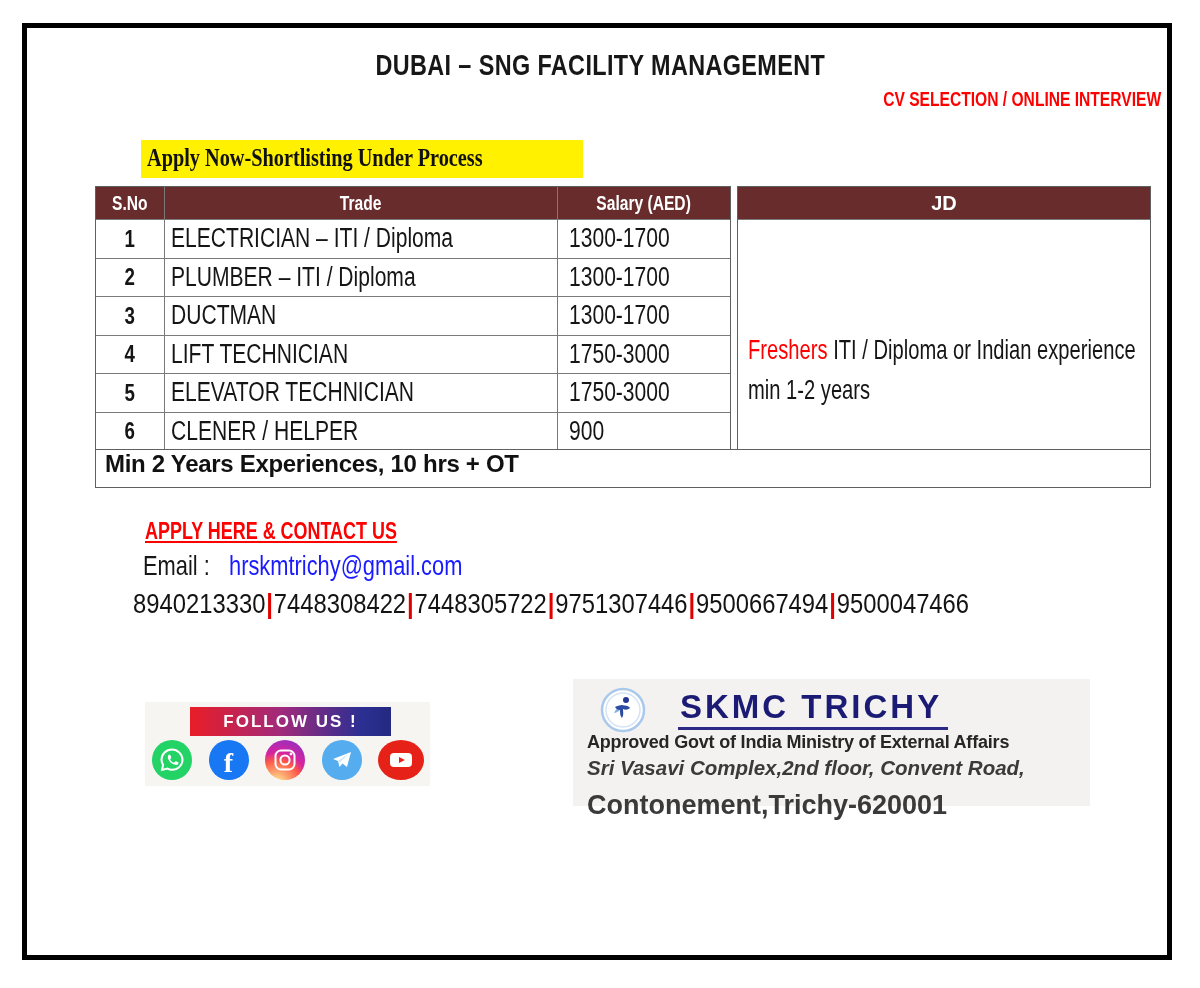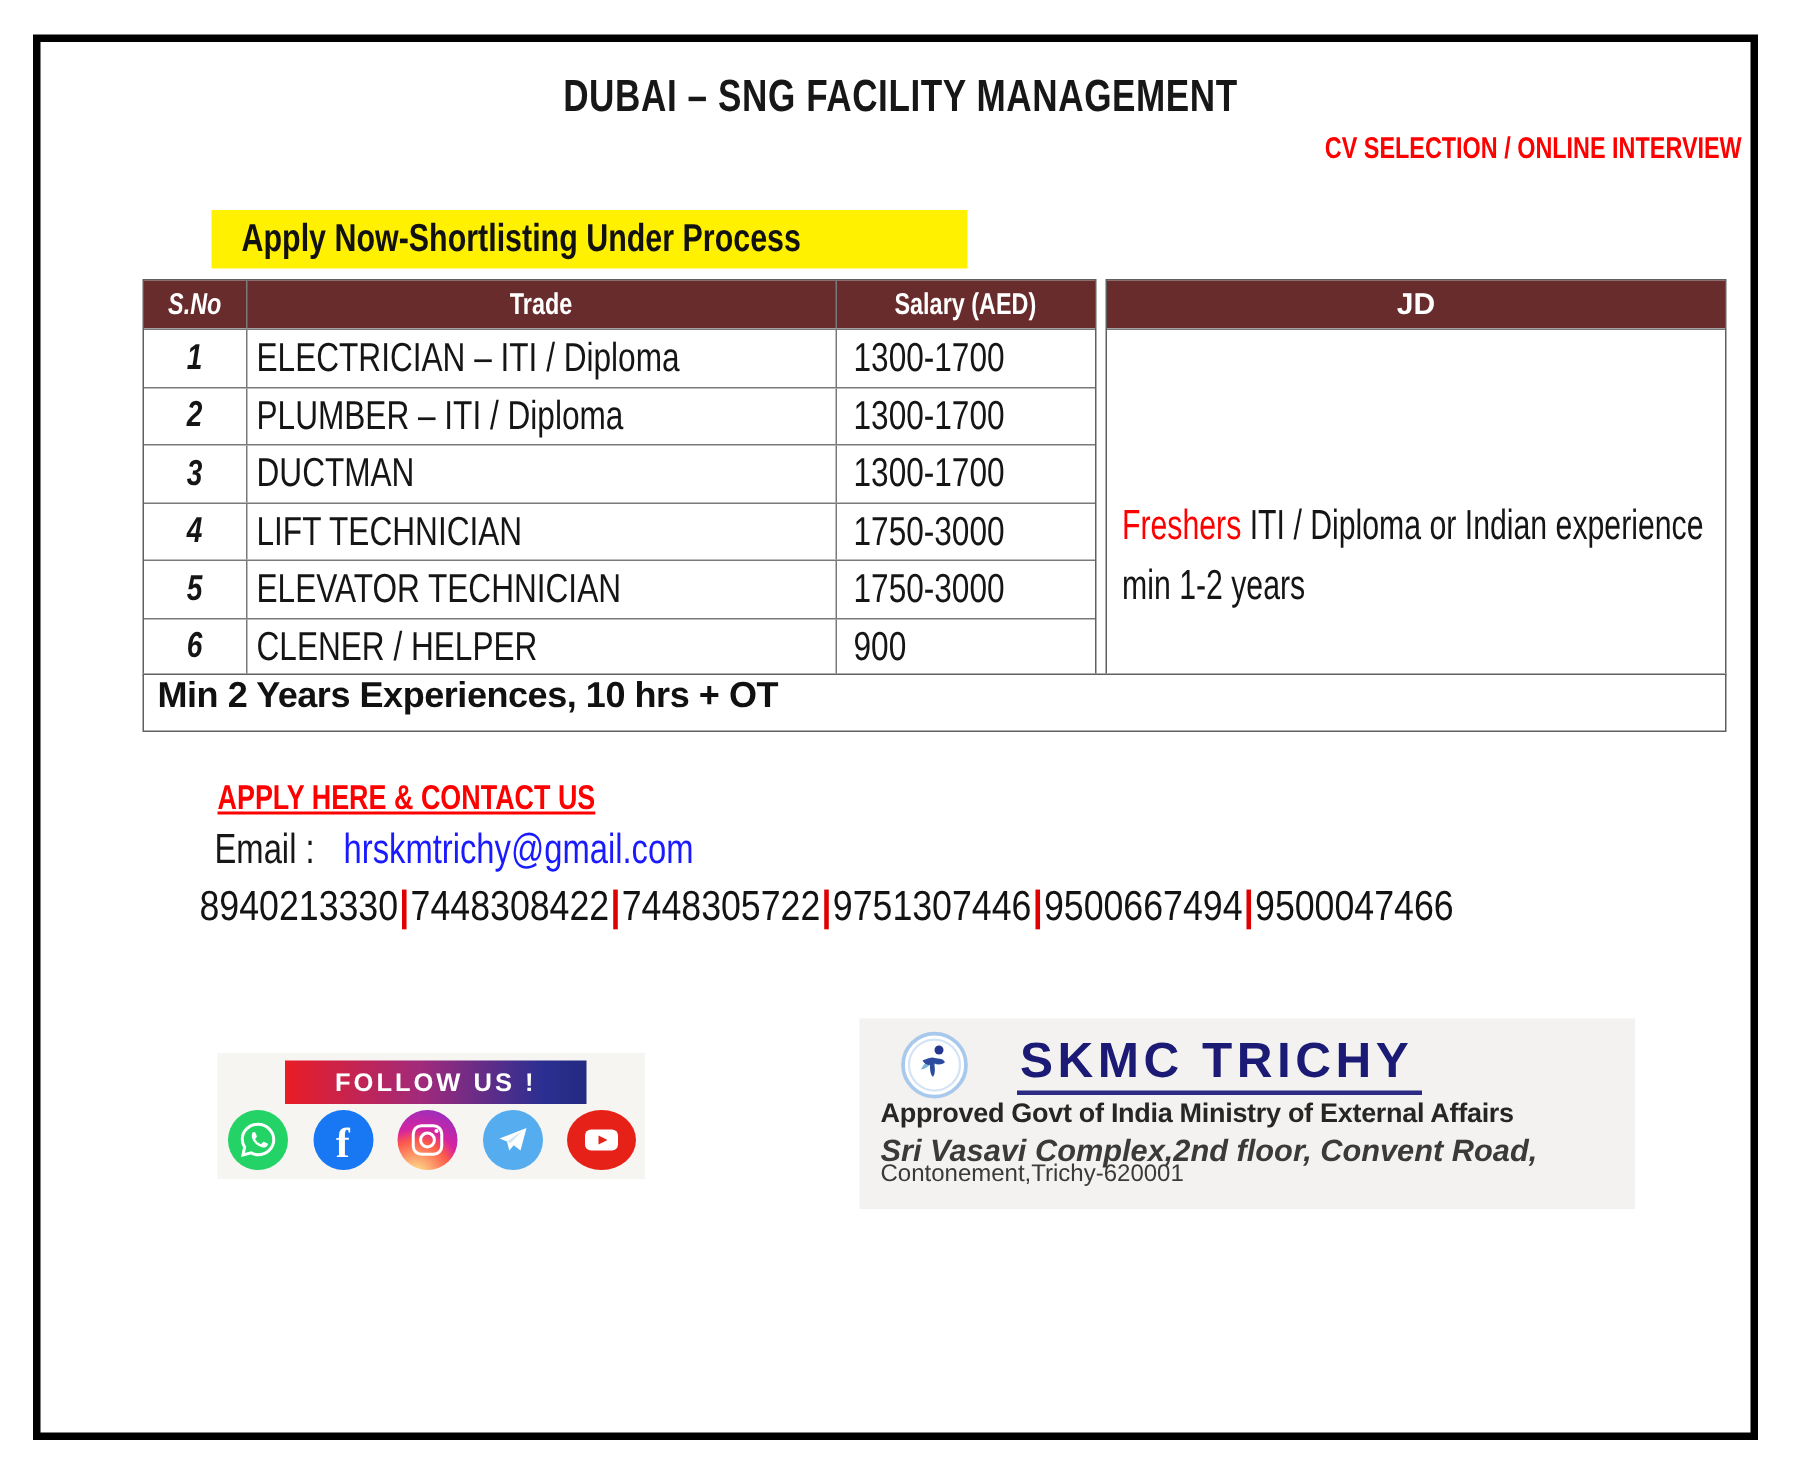--- a/index.html
+++ b/index.html
@@ -8,29 +8,29 @@
   .frame { position:absolute; left:22px; top:23px; width:1150px; height:937px; border:5px solid #000; }
 
   .cond  { display:inline-block; transform:scaleX(0.78); transform-origin:0 50%; white-space:nowrap; }
   .cond-c{ display:inline-block; transform:scaleX(0.78); transform-origin:50% 50%; white-space:nowrap; }
 
   .title-wrap { position:absolute; left:0; top:48px; width:1200px; text-align:center; }
   .title { font-size:30px; font-weight:bold; color:#171717; letter-spacing:0.5px; }
   .subtitle-wrap { position:absolute; left:0; top:88px; width:1200px; text-align:right; }
   .subtitle { font-size:20px; font-weight:bold; color:#ff0000; }
 
-  .highlight { position:absolute; left:141px; top:140px; background:#fff100; padding:3px 6px 5px 20px; }
+  .highlight { position:absolute; left:141px; top:140px; background:#fff100; padding:3px 6px 5px 6px;font-family:Liberation Serif, serif; }
   .highlight span { font-size:26px; font-weight:bold; color:#111; }
 
   
   .tbl { position:absolute; left:95px; top:186px; width:636px; border:1px solid #606060; }
   .tr { display:flex; height:38.5px; border-top:1px solid #7a7a7a; background:#fff; }
   .tr.head { height:32px; border-top:none; background:#692c2c; }
   .td { border-left:1px solid #7a7a7a; display:flex; align-items:center; overflow:hidden; }
-  .td:first-child { border-left:none;font-style:italic; }
+  .td:first-child { border-left:none; }
   .c-no    { width:68px;  justify-content:center; }
   .c-trade { width:394px; padding-left:6px; }
   .c-sal   { width:174px; padding-left:11px; }
   .head .td { color:#fff; font-weight:bold; font-size:20px; justify-content:center; padding-left:0; }
   .cell-txt { font-size:27px; color:#151515; }
   .no-txt { font-size:24px; font-weight:bold; color:#151515; }
 
   
   .jd-box { position:absolute; left:737px; top:186px; width:414px; border:1px solid #606060; }
   .jd-head { height:32px; background:#692c2c; display:flex; align-items:center; justify-content:center; }
@@ -69,21 +69,21 @@
   .ic-yt { background:#e62117; width:46px; }
   .fb-f { color:#fff; font-size:28px; font-weight:bold; font-family:"Liberation Serif", serif; margin-top:6px; }
 
   
   .agency-card { position:absolute; left:573px; top:679px; width:517px; height:127px; background:#f3f2f0; }
   .agency-logo { position:absolute; left:27px; top:8px; }
   .agency-name { position:absolute; left:105px; top:9px; }
   .agency-name span { font-size:33px; font-weight:bold; color:#1b1b75; letter-spacing:3px; border-bottom:3px solid #2b2b85; padding:0 6px 2px 2px; }
   .agency-approved { position:absolute; left:14px; top:53px; font-size:18px; font-weight:bold; color:#262626; letter-spacing:-0.2px; white-space:nowrap; }
   .agency-addr1 { position:absolute; left:14px; top:77px; font-size:20.5px; font-weight:bold; color:#3a3a3a; white-space:nowrap;font-style:italic; }
-  .agency-addr2 { position:absolute; left:14px; top:95px; font-size:16px; font-weight:normal; color:#3a3a3a; white-space:nowrap; }
+  .agency-addr2 { position:absolute; left:14px; top:111px; font-size:27px; font-weight:bold; color:#3a3a3a; white-space:nowrap; }
 </style>
 </head>
 <body>
 
 <div class="page">
   <div class="frame"></div>
 
   <div class="title-wrap">
     <span class="title cond-c">DUBAI – SNG FACILITY MANAGEMENT</span>
   </div>

